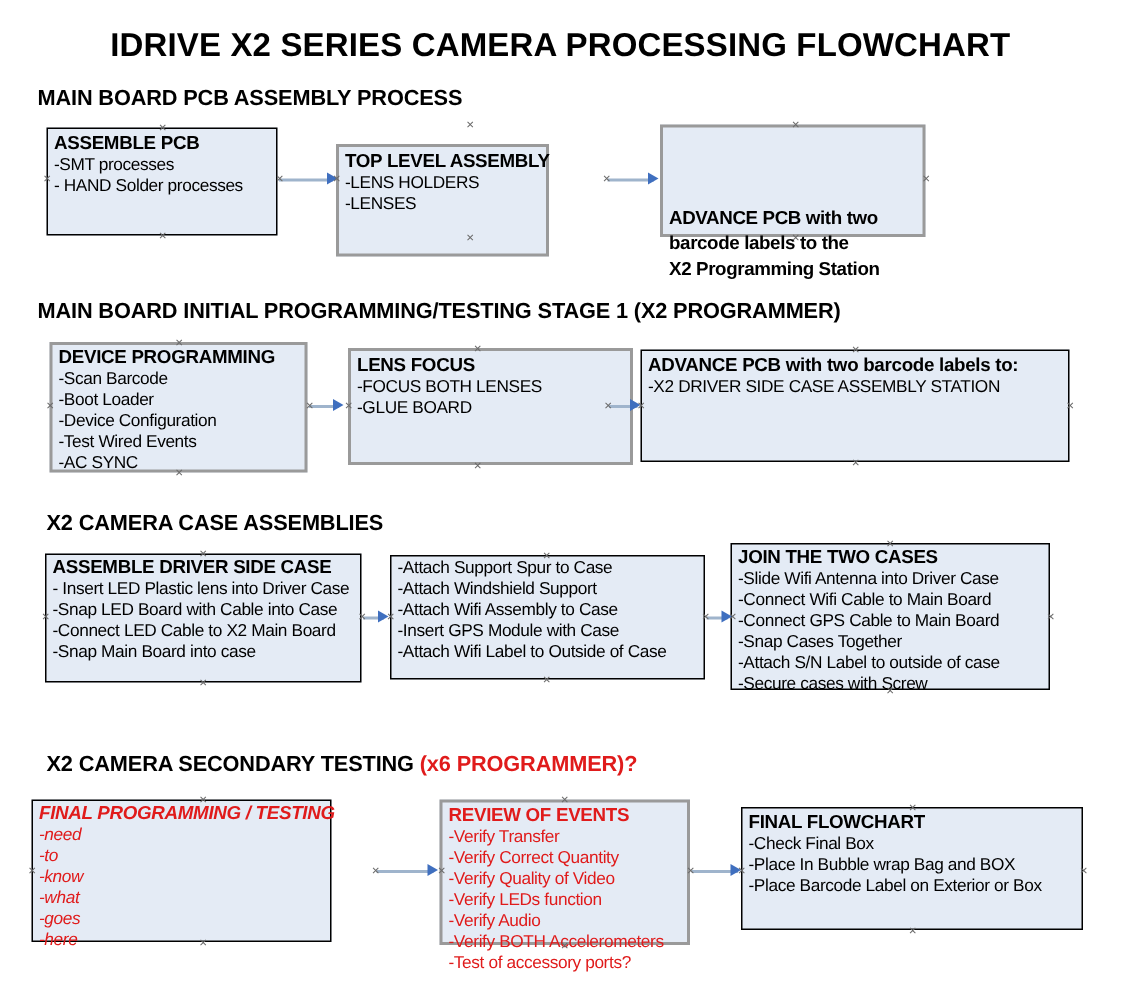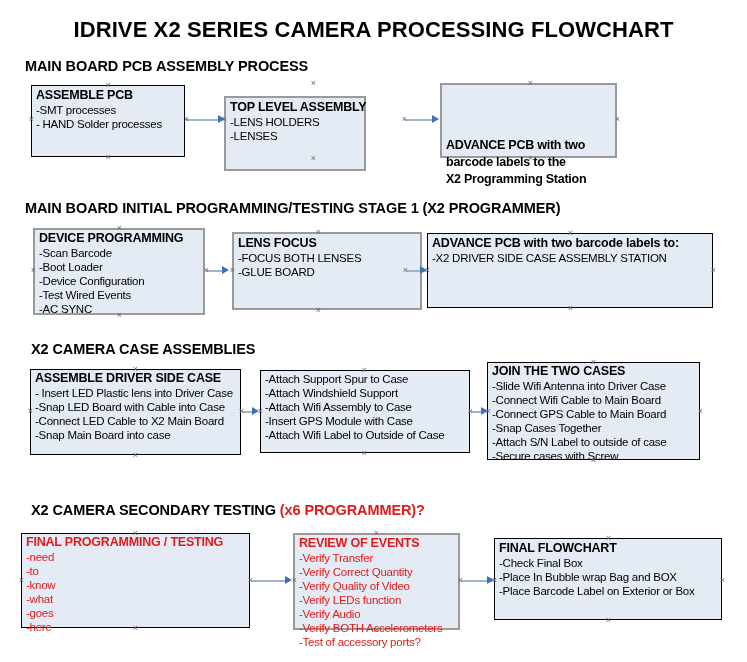--- a/index.html
+++ b/index.html
@@ -256,21 +256,21 @@
   <div class="xmark" style="left:467px; top:408px;">×</div>
   <div class="xmark" style="left:485px; top:408px;">×</div>
   <div class="xmark" style="left:590px; top:359px;">×</div>
   <div class="xmark" style="left:590px; top:457px;">×</div>
   <div class="xmark" style="left:697px; top:408px;">×</div>
 
   <div class="section-heading" style="left:31px; top:472px;margin-top:30px;">
     <span>X2 CAMERA SECONDARY TESTING </span><span class="accent">(x6 PROGRAMMER)?</span>
   </div>
 
-  <div class="box black-border red" style="left:21px; top:533px; width:229px; height:95px;">
+  <div class="box black-border red" style="left:21px; top:533px; width:200px; height:95px;font-style:italic;">
     <div class="box-inner" style="top:1px;">
       <div class="box-title">FINAL PROGRAMMING / TESTING</div>
       <div class="box-line">-need</div>
       <div class="box-line">-to</div>
       <div class="box-line">-know</div>
       <div class="box-line">-what</div>
       <div class="box-line">-goes</div>
       <div class="box-line">-here</div>
     </div>
   </div>

